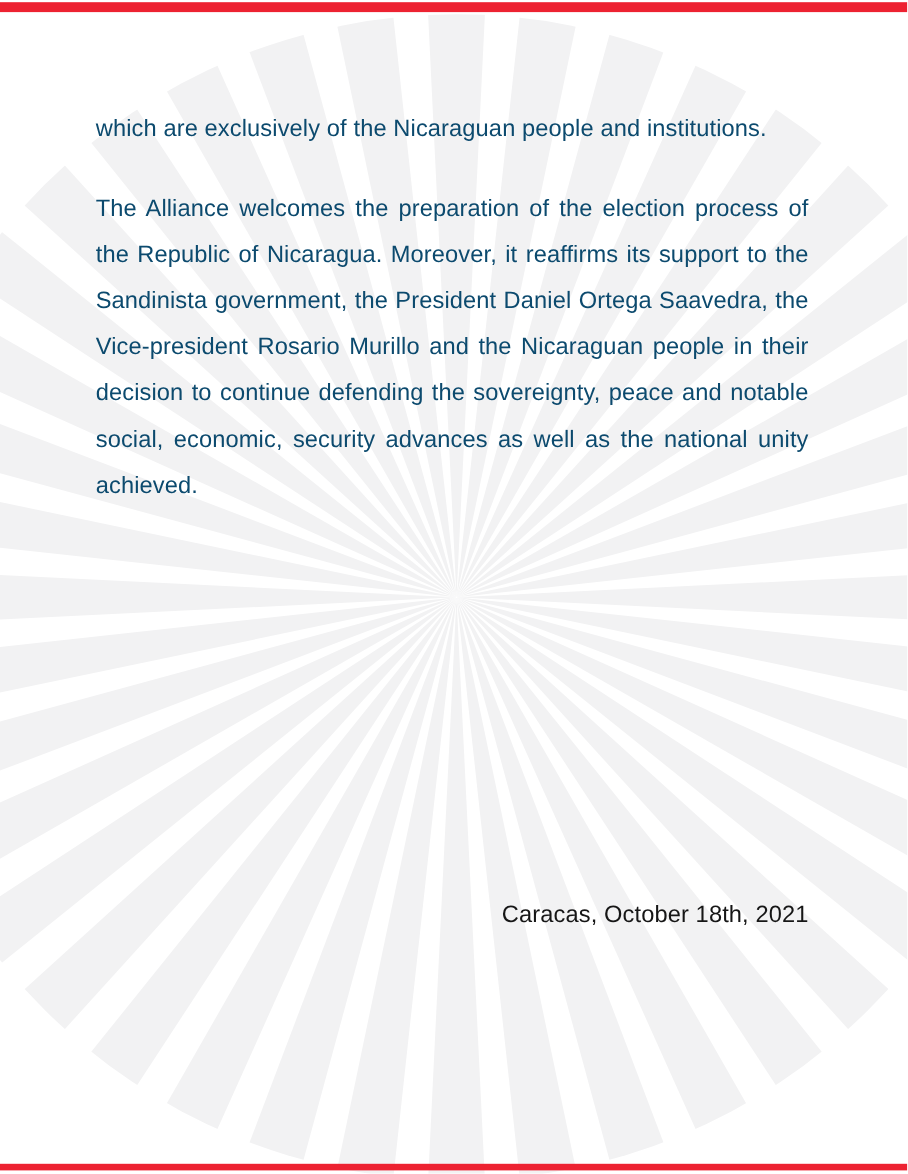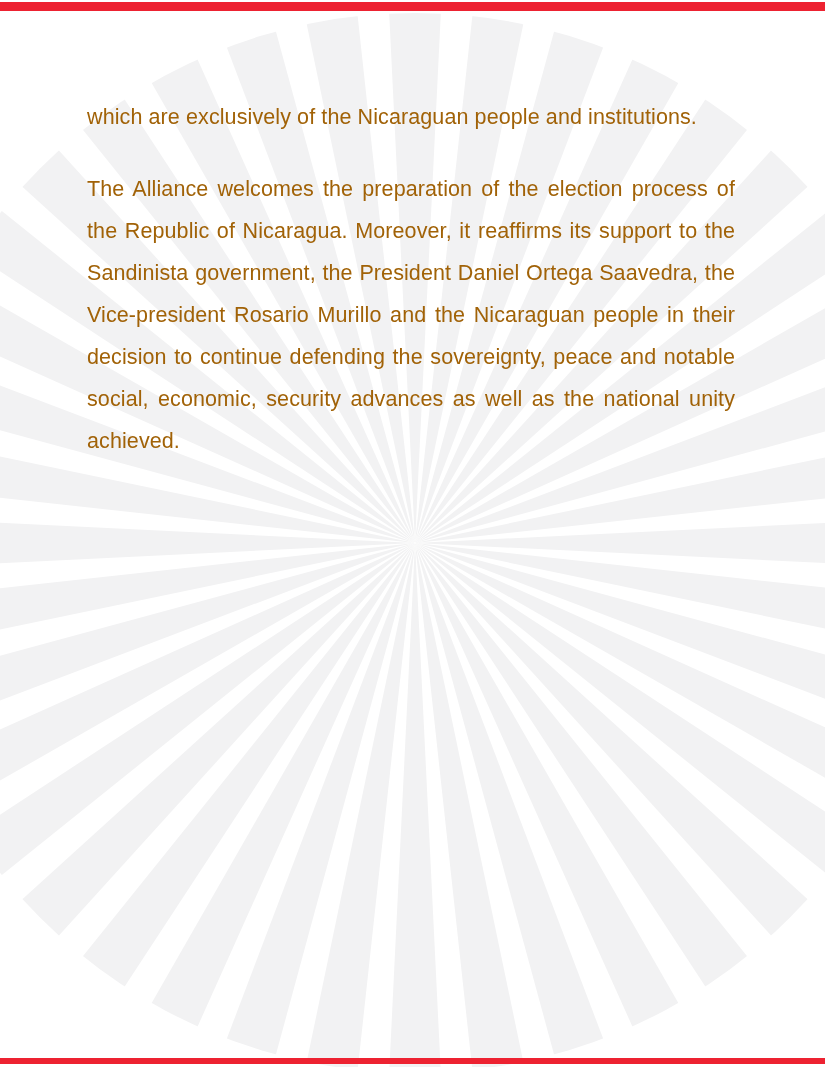--- a/index.html
+++ b/index.html
@@ -50,21 +50,21 @@
     left: 87px;
     top: 96px;
     width: 648px;
     z-index: 2;
   }
 
   .para {
     margin: 0 0 30px 0;
     font-size: 21.5px;
     line-height: 42px;
-    color: #a16207;
+    color: #0c4a6e;
     text-align: justify;
     text-justify: inter-word;
     letter-spacing: 0.1px;
   }
   .para:last-of-type {
     margin-bottom: 0;
   }
   .para.last-line-natural {
     text-align-last: left;
   }
@@ -137,16 +137,17 @@
       </g>
   </svg>
 
   <div class="rule rule-top" style="background: rgb(237, 34, 49);"></div>
 
   <div class="content">
     <p class="para last-line-natural">which are exclusively of the Nicaraguan people and institutions.</p>
     <p class="para last-line-natural">The Alliance welcomes the preparation of the election process of the Republic of Nicaragua. Moreover, it reaffirms its support to the Sandinista government, the President Daniel Ortega Saavedra, the Vice-president Rosario Murillo and the Nicaraguan people in their decision to continue defending the sovereignty, peace and notable social, economic, security advances as well as the national unity achieved.</p>
   </div>
 
+  <div class="signoff">Caracas, October 18th, 2021</div>
 
   <div class="rule rule-bottom" style="background: rgb(237, 34, 49);"></div>
 
 </div>
 
 </body></html>

